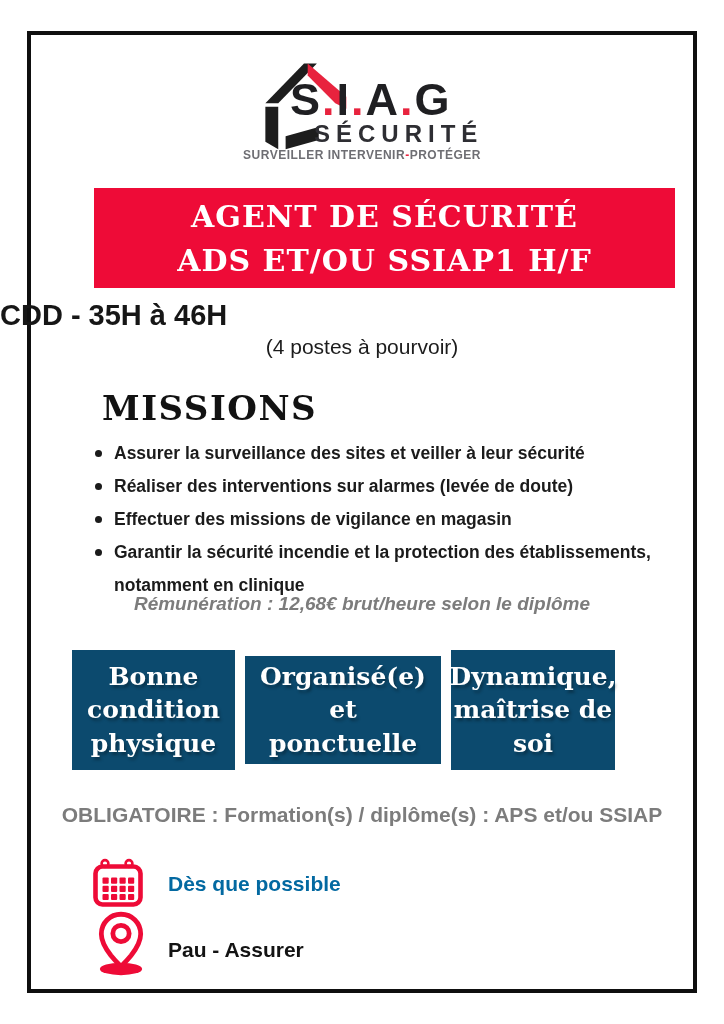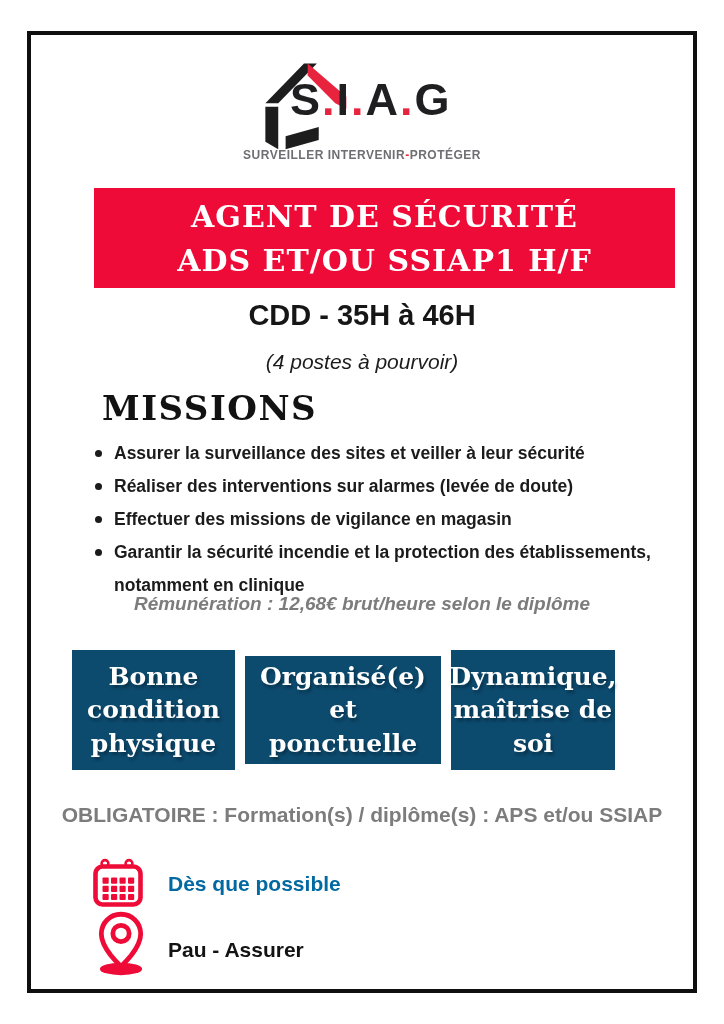--- a/index.html
+++ b/index.html
@@ -83,32 +83,31 @@
     padding-top: 7px;
     box-sizing: border-box;
     margin-left: 22px;
   }
 
   
   .contract-heading {
     position: absolute;
     left: 0; top: 299px;
     width: 724px;
-    text-align: center;
+    text-align: left;
     font-size: 29px;
     font-weight: bold;
     color: #161616;
   }
   .contract-subheading {
     position: absolute;
-    left: 0; top: 350px;
+    left: 0; top: 335px;
     width: 724px;
     text-align: center;
     font-size: 21px;
-    font-style: italic;
     font-weight: 500;
     color: #1c1c1c;
   }
 
   
   .missions-title {
     position: absolute;
     left: 102px; top: 388px;
     font-family: "DejaVu Serif", serif;
     font-size: 34px;
@@ -222,20 +221,21 @@
   <div class="frame"></div>
 
   <svg class="logo-icon" viewBox="0 0 100 104" xmlns="http://www.w3.org/2000/svg">
     <polygon points="8,50 50,7 64,7 22,50" fill="#1d1d1d"></polygon>
     <polygon points="54,7 96,43 96,56 84,50 54,20" fill="#e8233e"></polygon>
     <polygon points="8,54 22,54 22,100 8,92" fill="#1d1d1d"></polygon>
     <polygon points="30,86 66,76 66,90 30,100" fill="#1d1d1d"></polygon>
   </svg>
   <div class="logo-name"><span>S</span><span class="logo-dot">.</span><span>I</span><span class="logo-dot">.</span><span>A</span><span class="logo-dot">.</span><span>G</span>
   </div>
+  <div class="logo-subtitle">SÉCURITÉ</div>
   <div class="logo-tagline"><span>SURVEILLER INTERVENIR</span><span class="tagline-hyphen">-</span><span>PROTÉGER</span>
   </div>
 
   <div class="title-banner">
     <div>AGENT DE SÉCURITÉ</div>
     <div>ADS ET/OU SSIAP1 H/F</div>
   </div>
 
   <div class="contract-heading">CDD - 35H à 46H</div>
   <div class="contract-subheading">(4 postes à pourvoir)</div>

